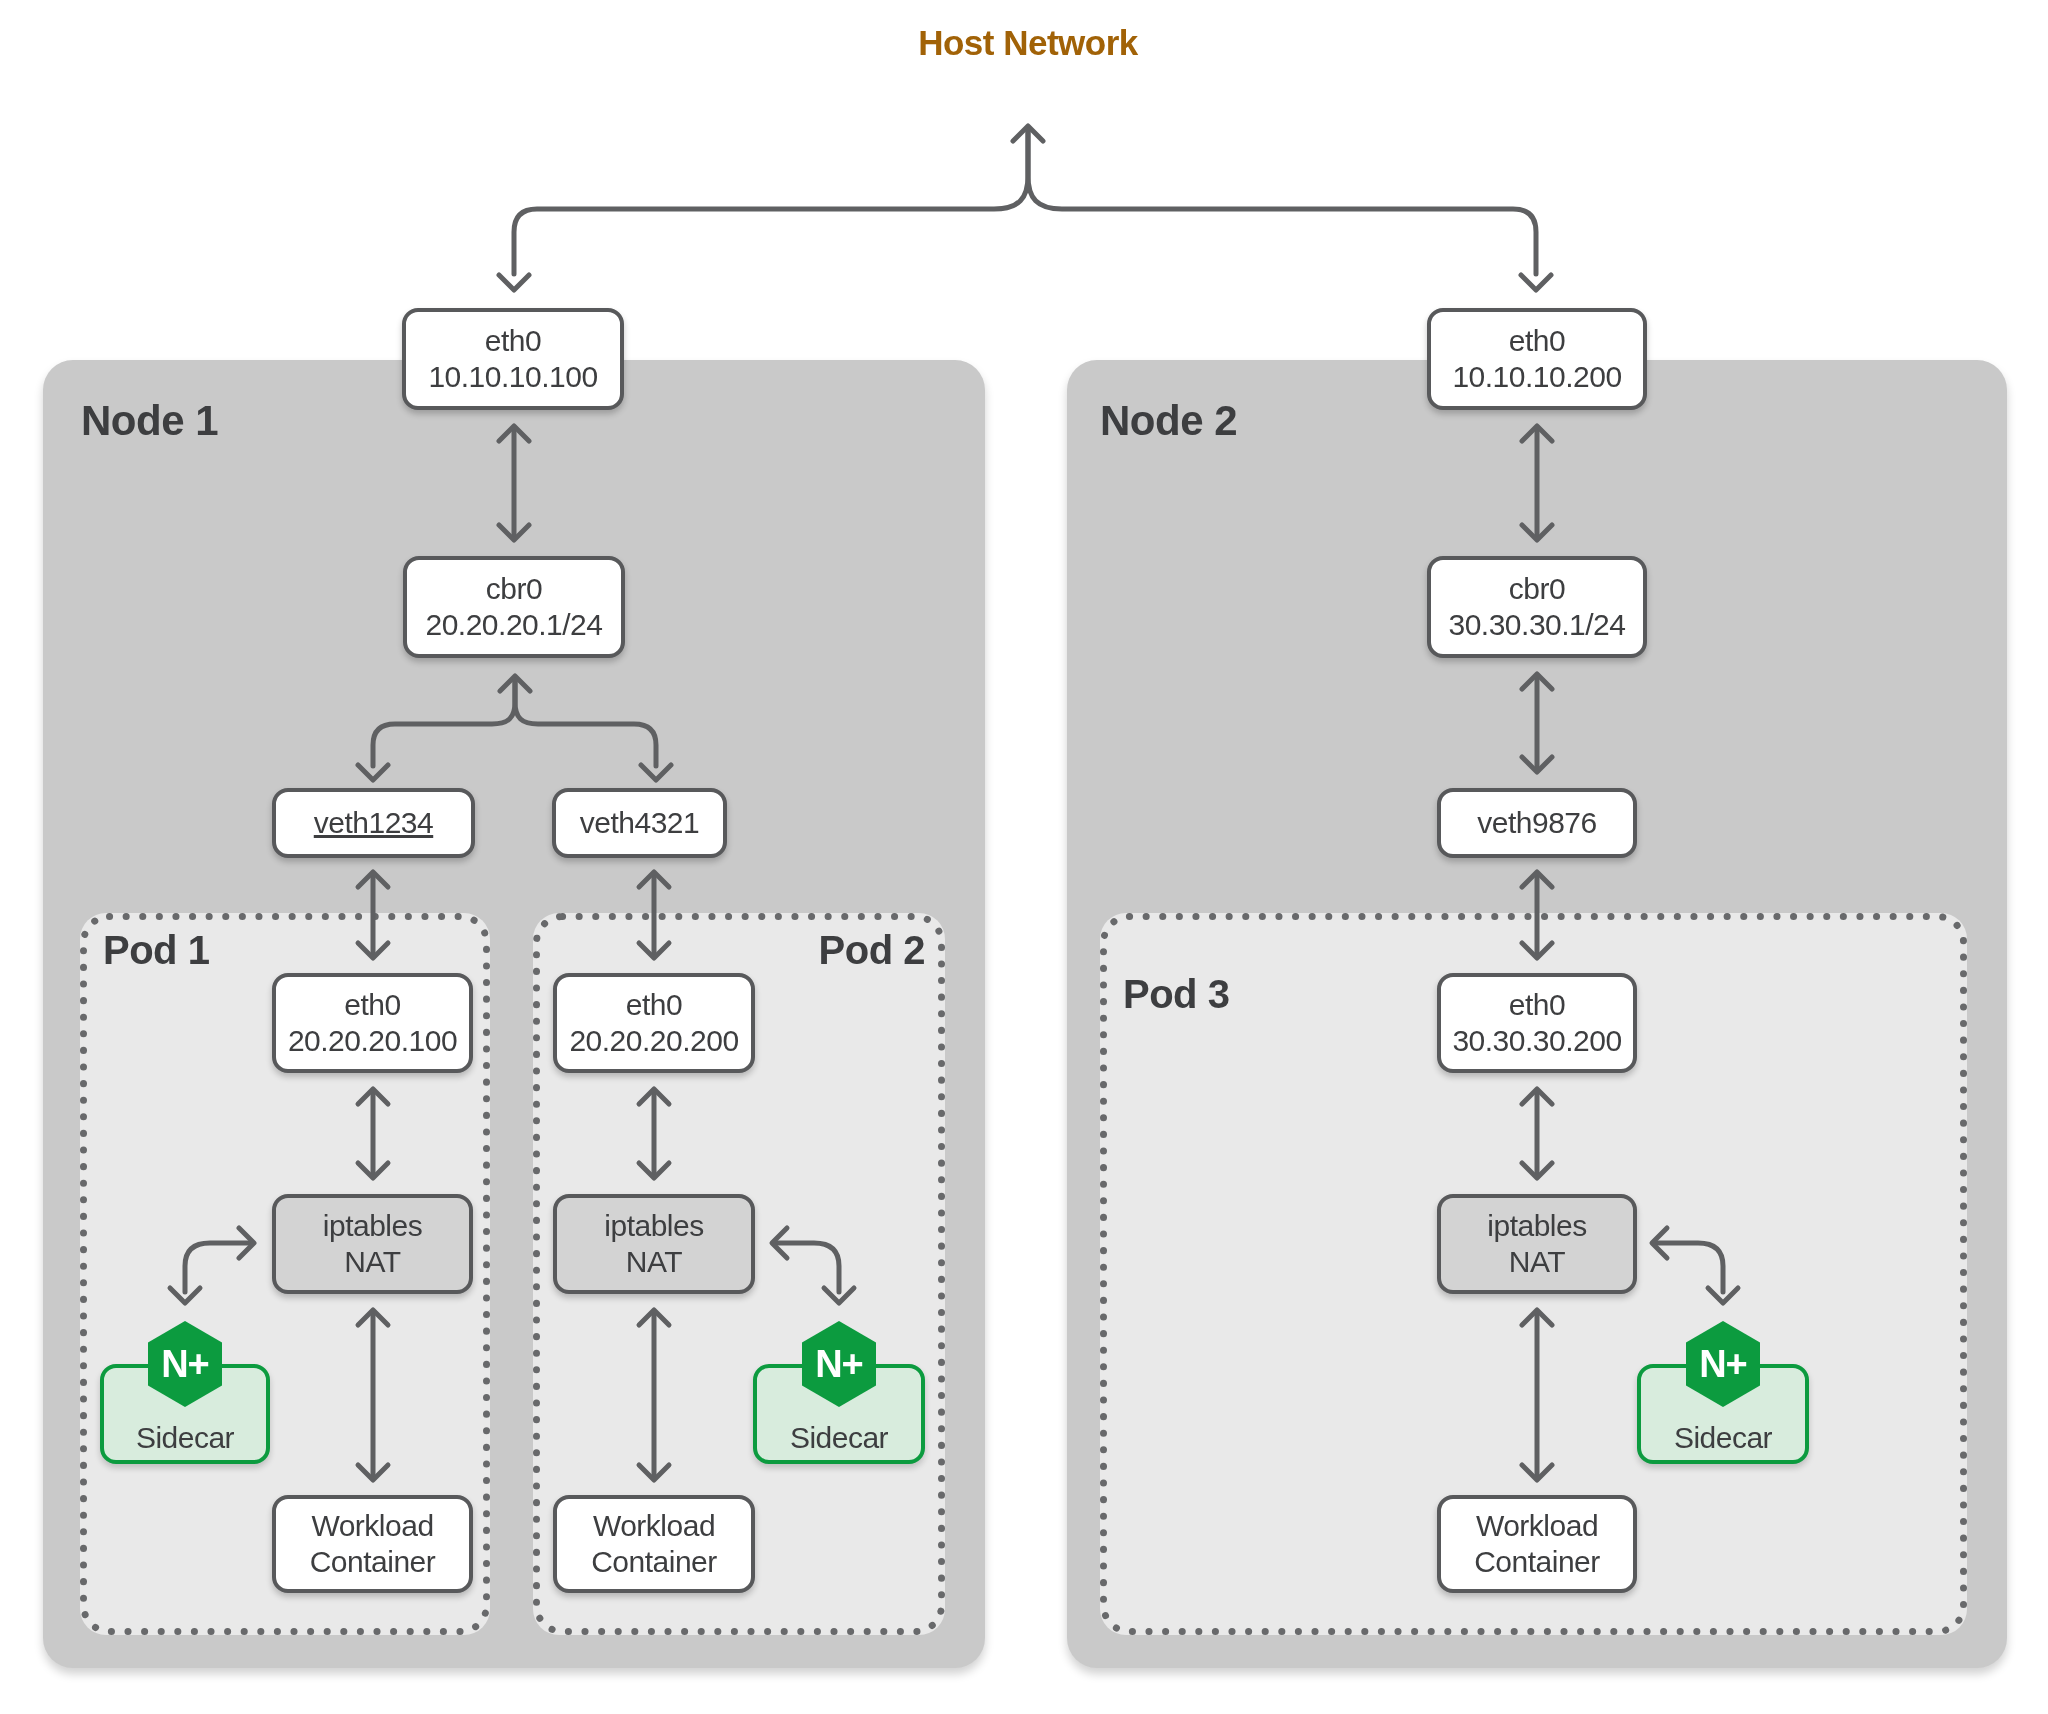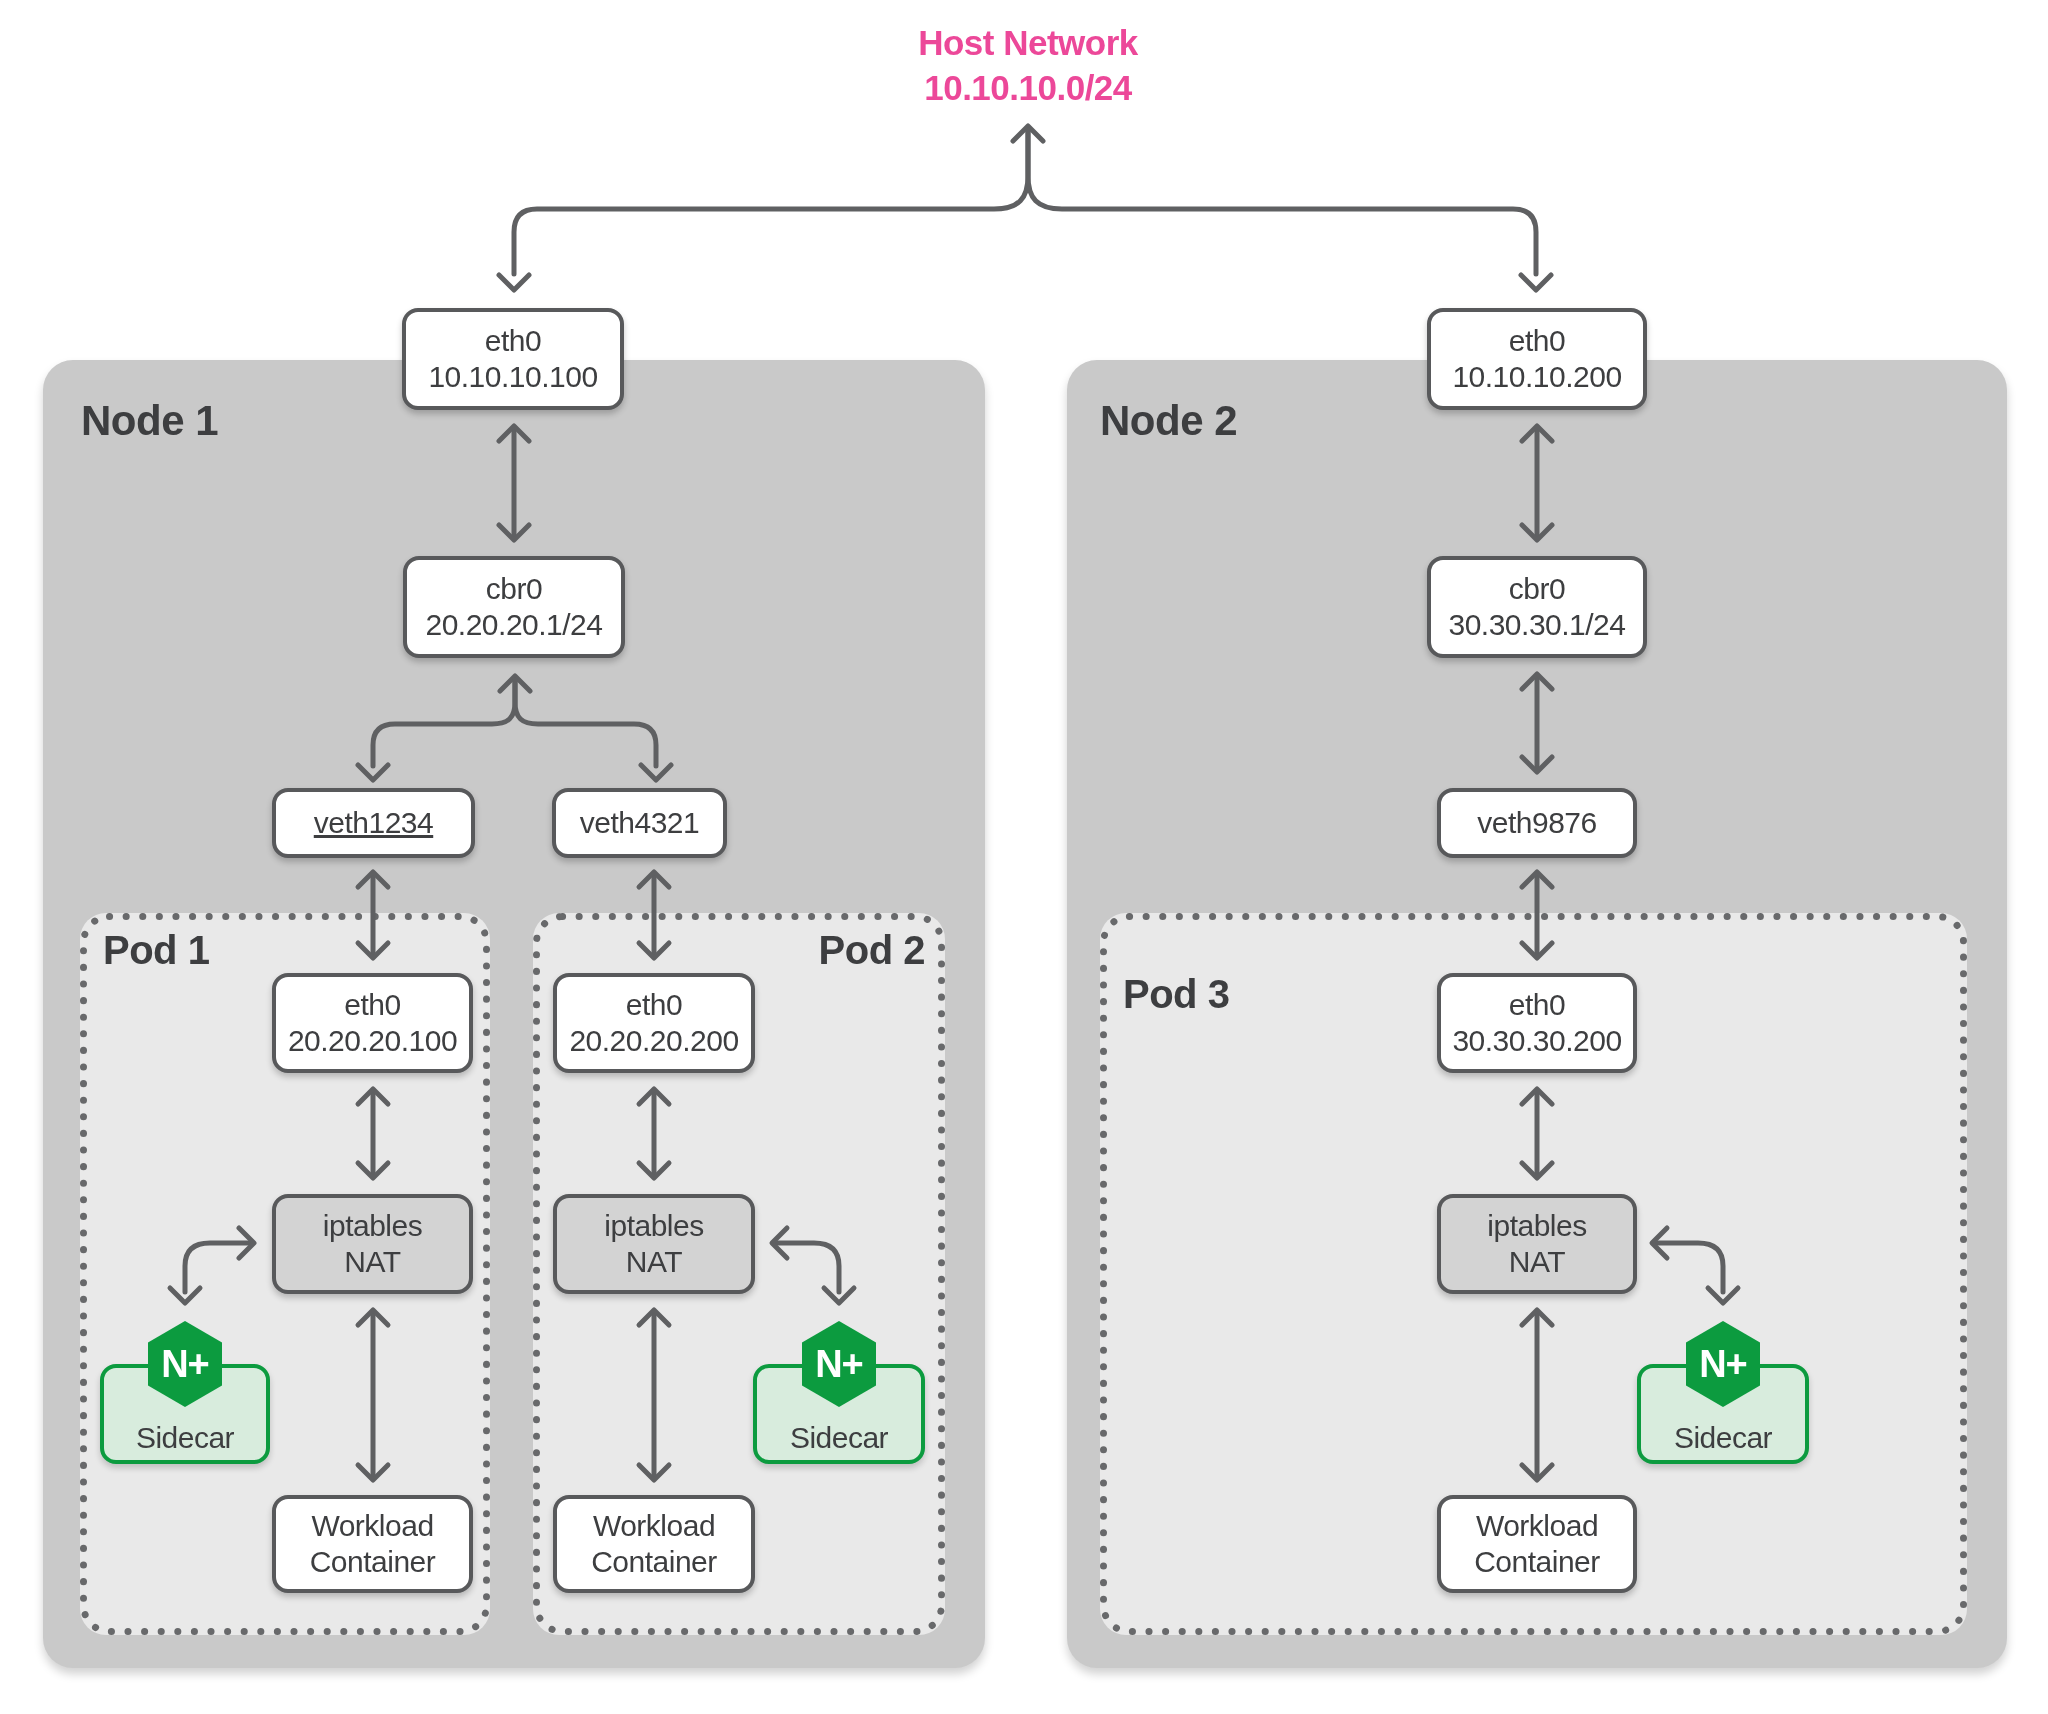--- a/index.html
+++ b/index.html
@@ -27,32 +27,31 @@
   .box.sidecar{
     background:#d8ecdd;border-color:#0c9b3f;justify-content:flex-end;padding-bottom:4px;
     box-shadow:0 4px 6px rgba(0,0,0,0.18);
   }
   .hexagon{
     clip-path:polygon(50% 0,100% 25%,100% 75%,50% 100%,0 75%,0 25%);
     background:#0c9b3f;display:flex;align-items:center;justify-content:center;
   }
   .hexagon span{color:#ffffff;font-size:38px;font-weight:bold;letter-spacing:-1px;}
   .title{
-    text-align:center;font-size:35px;font-weight:bold;line-height:45px;color:#ec4899;letter-spacing:-0.5px;
+    text-align:center;font-size:35px;font-weight:bold;line-height:45px;color:#a16207;letter-spacing:-0.5px;
   }
   svg{position:absolute;left:0;top:0;pointer-events:none;}
 </style>
 </head>
 <body>
 
 <div id="canvas">
 
   <div class="abs title" style="left:724px;top:20px;width:608px;">
     <div>Host Network</div>
-    <div>10.10.10.0/24</div>
   </div>
 
   <div class="abs node-rect" style="left:43px;top:360px;width:942px;height:1308px;"></div>
   <div class="abs node-rect" style="left:1067px;top:360px;width:940px;height:1308px;"></div>
 
   <div class="abs pod-rect" style="left:80px;top:913px;width:410px;height:722px;"></div>
   <div class="abs pod-rect" style="left:533px;top:913px;width:412px;height:722px;"></div>
   <div class="abs pod-rect" style="left:1100px;top:913px;width:867px;height:722px;"></div>
 
   <svg width="2048" height="1714" viewBox="0 0 2048 1714">

